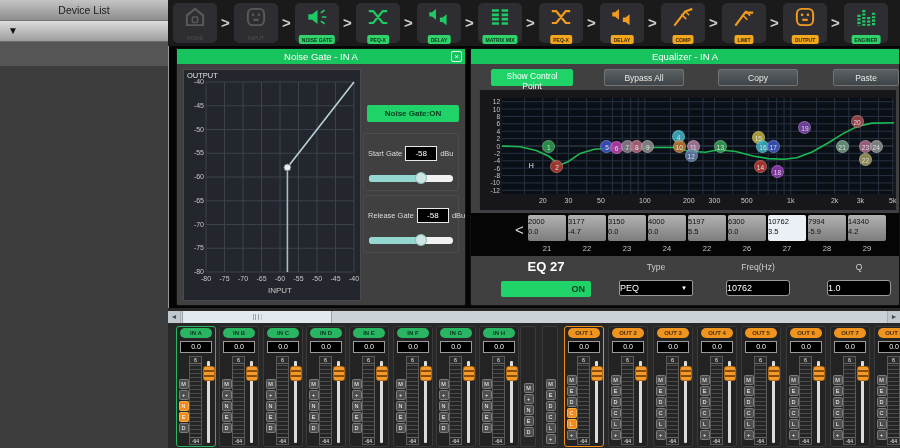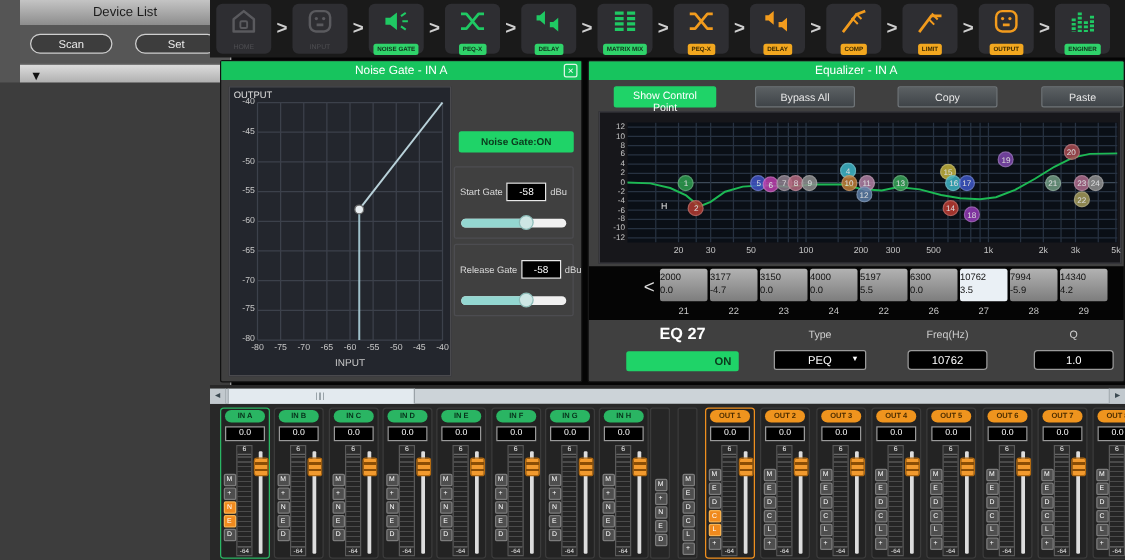--- a/index.html
+++ b/index.html
@@ -1,20 +1,20 @@
 <!DOCTYPE html>
 <html><head>
 <meta charset="utf-8">
 <style>
   html,body{margin:0;padding:0;background:#000;}
   .app{position:relative;width:900px;height:448px;background:#050505;overflow:hidden;
        font-family:"Liberation Sans",sans-serif;-webkit-font-smoothing:antialiased;}
 
   
-  .sidebar{position:absolute;left:0;top:0;width:168px;height:448px;background:#555;border-right:1px solid #999;padding-left:16px;}
+  .sidebar{position:absolute;left:0;top:0;width:168px;height:448px;background:#555;border-right:1px solid #999;}
   .sb-header{height:20px;line-height:20px;text-align:center;font-size:10.5px;color:#1b1b1b;
              background:linear-gradient(#c4c4c4,#8d8d8d);}
   .sb-btns{display:flex;gap:18px;padding:7px 0 8px 8px;background:#565656;}
   .sb-btn{width:66px;height:16px;border-radius:8px;background:#3d3d3d;border:1px solid #cfcfcf;
           color:#eee;font-size:9px;line-height:13px;text-align:center;padding:0;font-family:inherit;}
   .sb-collapse{height:20px;background:linear-gradient(#dcdcdc,#9d9d9d);border-top:1px solid #777;
                border-bottom:1px solid #6a6a6a;position:relative;}
   .sb-collapse .tri{position:absolute;left:8px;top:4px;font-size:10px;color:#111;}
   .sb-body{position:absolute;top:66px;bottom:0;left:0;right:0;background:#3d3d3d;}
 
@@ -73,21 +73,21 @@
   .band-prev{position:absolute;left:44px;top:8px;font-size:15px;color:#ddd;}
   .band-cell{position:absolute;top:2px;width:38px;height:26px;border-radius:2px;background:linear-gradient(#b2b2b2,#7d7d7d);
              color:#111;font-size:7.5px;text-align:left;padding-top:2px;box-sizing:border-box;line-height:1.35;}
   .band-cell.sel{background:#eaf0f5;}
   .band-num{position:absolute;top:31px;width:38px;text-align:center;font-size:7.5px;color:#c8c8c8;}
   .eq-detail{position:absolute;left:0;top:207px;width:430px;height:51px;}
   .eqd-name{position:absolute;left:30px;top:3px;width:90px;text-align:center;color:#fff;font-weight:bold;font-size:13px;}
   .eqd-on{position:absolute;left:30px;top:25px;width:90px;height:16px;font-size:9px;text-align:right;}
   .eqd-lbl{position:absolute;top:6px;font-size:8.5px;color:#cfcfcf;text-align:center;}
   .eqd-field{position:absolute;top:24px;height:16px;background:#000;border:1px solid #9a9a9a;border-radius:3px;
-             color:#fff;font-size:9px;line-height:15px;text-align:center;box-sizing:border-box;}
+             color:#fff;font-size:9px;line-height:15px;box-sizing:border-box;}
   .eqd-dd{border-radius:2px;}
   .eqd-dd .dd-arrow{position:absolute;right:5px;top:0;font-size:6px;color:#fff;}
 
   
   .mixer{position:absolute;left:168px;top:308px;width:732px;height:140px;background:#282828;overflow:hidden;}
   .hscroll{position:absolute;left:0;top:3px;width:732px;height:12px;background:#ccd3d8;}
   .hs-arrow{position:absolute;top:0;width:12px;height:12px;background:#c2c9ce;color:#3c4a52;font-size:7px;
             line-height:12px;text-align:center;}
   .hs-left{left:0;border-right:1px solid #a8b0b5;}
   .hs-right{right:0;border-left:1px solid #a8b0b5;}
@@ -120,24 +120,20 @@
   .sbtn.on{background:#f08a1e;border-color:#f7b250;}
   .lstrip .sbtn{left:2.5px;}
 </style>
 </head>
 <body>
 
 <div class="app">
 
   <aside class="sidebar">
     <div class="sb-header">Device List</div>
-    <div class="sb-btns">
-      <button class="sb-btn">Scan</button>
-      <button class="sb-btn">Set</button>
-    </div>
     <div class="sb-collapse">
       <span class="tri">▼</span>
     </div>
     <div class="sb-body"></div>
   </aside>
 
   <header class="toolbar" id="toolbar">
       <div class="tb-item">
         <span class="tb-icon">
           <svg viewBox="0 0 24 24">

